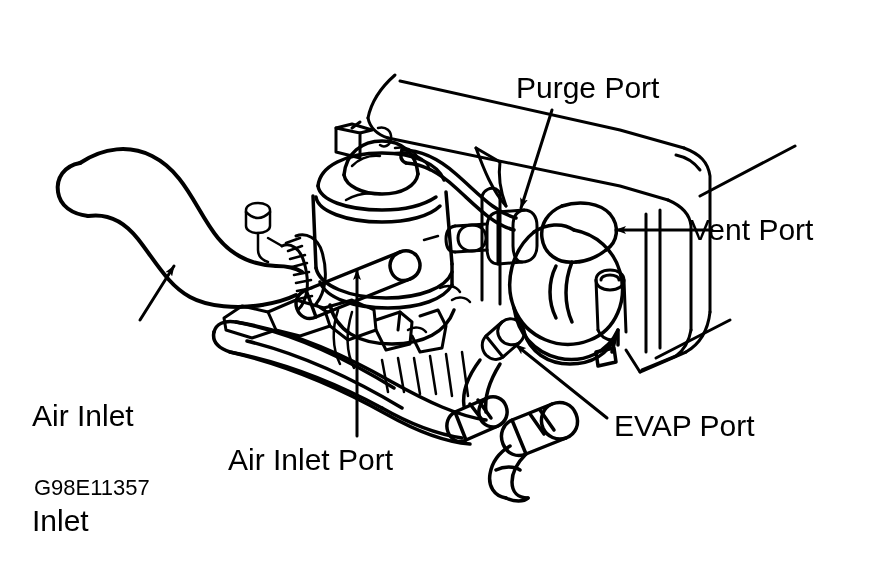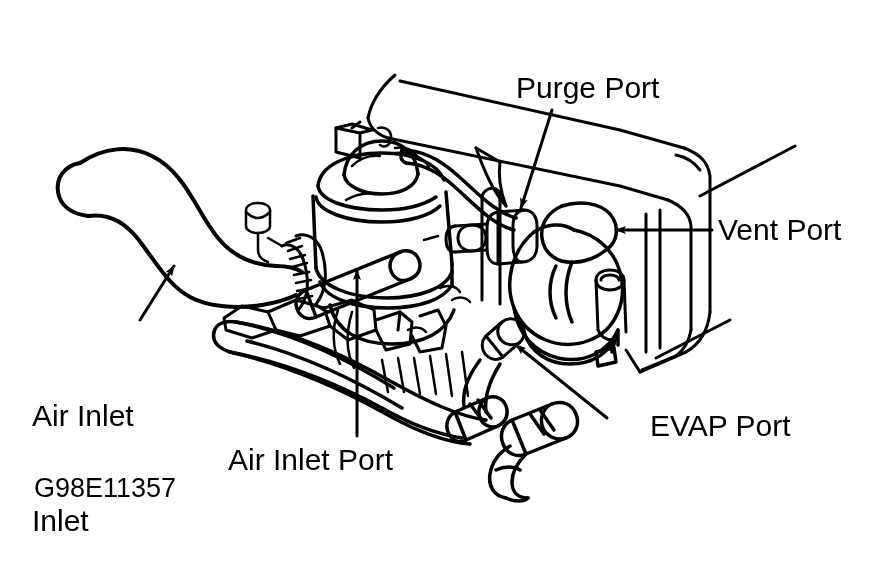--- a/index.html
+++ b/index.html
@@ -30,28 +30,28 @@
     font-family: "Liberation Sans", sans-serif;
     font-size: 30px;
     line-height: 35px;
     color: #000000;
     white-space: pre;
     letter-spacing: 0px;
   }
   .cb-caption {
     position: absolute;
     font-family: "Liberation Sans", sans-serif;
-    font-size: 27px;
+    font-size: 22px;
     line-height: 28px;
     color: #000000;
     white-space: pre;
   }
   .lbl-purge  { left: 516px; top: 70px; }
-  .lbl-vent   { left: 718px; top: 212px; }
-  .lbl-evap   { left: 614px; top: 408px; margin-left: 36px; }
+  .lbl-vent   { left: 690px; top: 212px; }
+  .lbl-evap   { left: 614px; top: 408px; }
   .lbl-inlet  { left: 228px; top: 442px; }
   .lbl-drain  { left: 32px;  top: 328px; }
   .cap-id     { left: 34px;  top: 474px; }
 </style>
 </head>
 <body>
 
 <div id="diagram-root">
 
   <svg id="artwork" viewBox="0 0 892 577" xmlns="http://www.w3.org/2000/svg">

